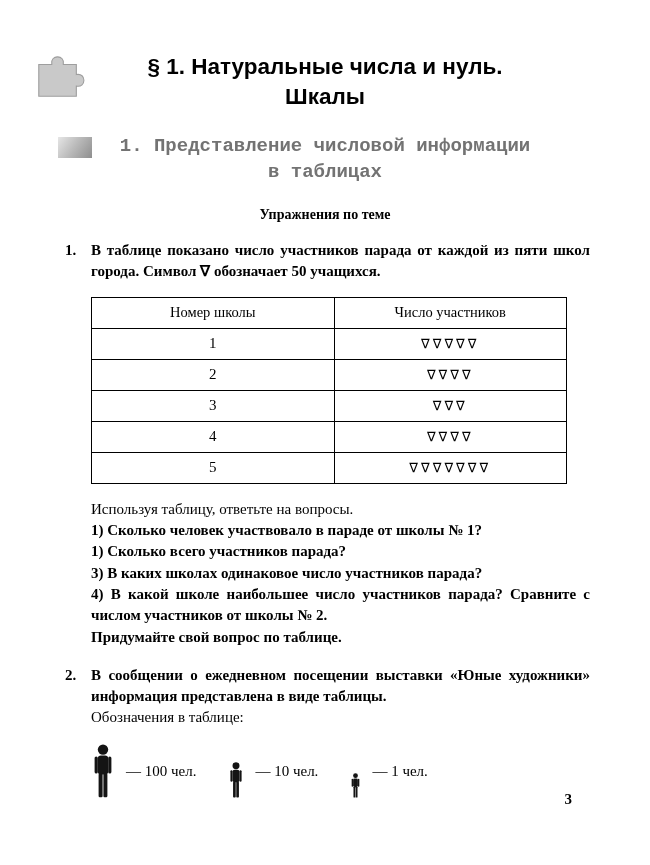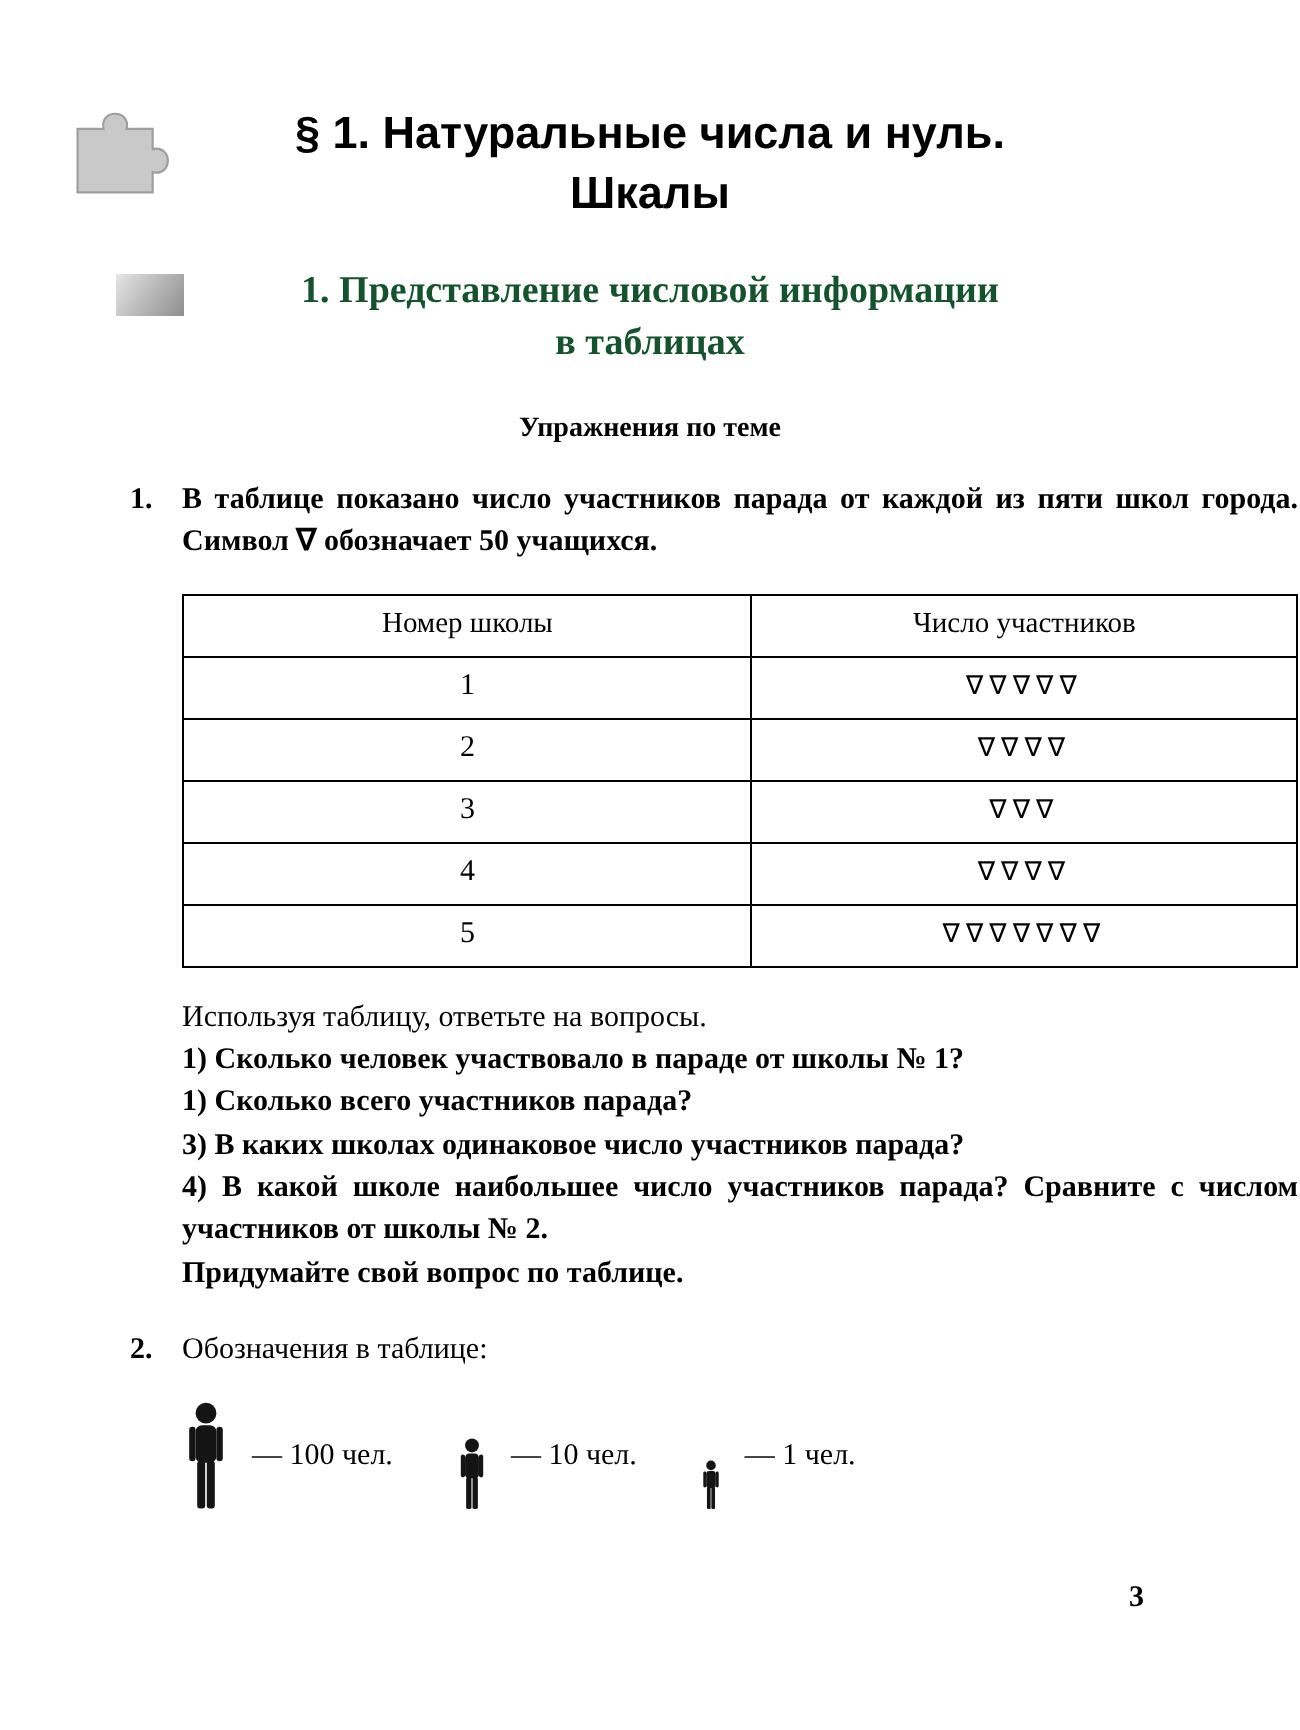--- a/index.html
+++ b/index.html
@@ -24,35 +24,35 @@
   }
 
   
   .section-head { position:relative; margin-top:20px; text-align:center; }
   .section-marker {
     position:absolute; left:58px; top:4px;
     width:34px; height:21px;
     background:linear-gradient(125deg,#e6e6e6 0%,#bdbdbd 45%,#8e8e8e 100%);
   }
   .section-title {
-    font-family:Liberation Serif, serif;
-    font-weight:bold; font-size:19px; line-height:1.38; color:#14532d;
+    font-family:Liberation Mono, monospace;
+    font-weight:bold; font-size:19px; line-height:1.38; color:#737373;
   }
 
   .subheading { margin-top:22px; text-align:center; font-weight:bold; font-size:14px; }
 
   
   .exercise { display:flex; margin:17px 60px 0 65px; }
   .ex-num { flex:0 0 26px; font-weight:bold; line-height:1.42; }
   .ex-body { flex:1; }
   .p-just { text-align:justify; line-height:1.42;font-weight:bold; }
   .p-line { line-height:1.42; }
 
   
-  .data-table { border-collapse:collapse; margin-top:14px; width:558px; }
+  .data-table { border-collapse:collapse; margin-top:14px; width:476px; }
   .data-table th, .data-table td {
     border:1.5px solid #000; text-align:center; vertical-align:middle;
     font-weight:normal; height:31px; padding:0 4px;
   }
   .data-table th { font-size:14.5px; }
   .col-school { width:240px; }
   .col-count  { width:230px; }
   .symbols { font-family:"DejaVu Sans", sans-serif; font-size:13px; letter-spacing:3px; }
 
   .questions { margin-top:15px; }
@@ -148,20 +148,21 @@
         <div class="p-just">3) В каких школах одинаковое число участников парада?</div>
         <div class="p-just">4) В какой школе наибольшее число участников парада? Сравните с числом участников от школы № 2.</div>
         <div class="p-just">Придумайте свой вопрос по таблице.</div>
       </div>
     </div>
   </div>
 
   <div class="exercise">
     <span class="ex-num">2.</span>
     <div class="ex-body">
+      <div class="p-just">В сообщении о ежедневном посещении выставки «Юные художники» информация представлена в виде таблицы.</div>
       <div class="p-line">Обозначения в таблице:</div>
 
       <div class="legend">
         <div class="legend-item">
           <svg class="person" width="24" height="54" viewBox="0 0 60 135">
               <use href="#person-shape"></use>
             </svg>
           <span class="legend-label">— 100 чел.</span>
         </div>
         <div class="legend-item">

